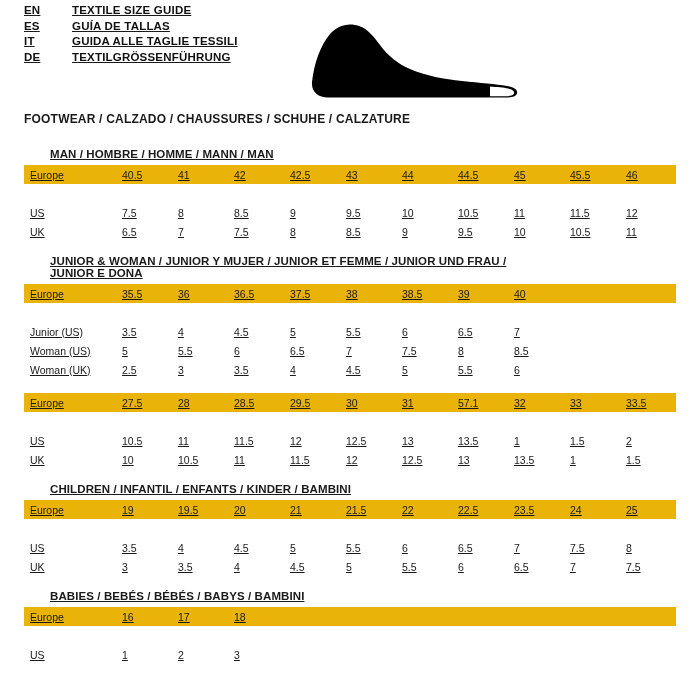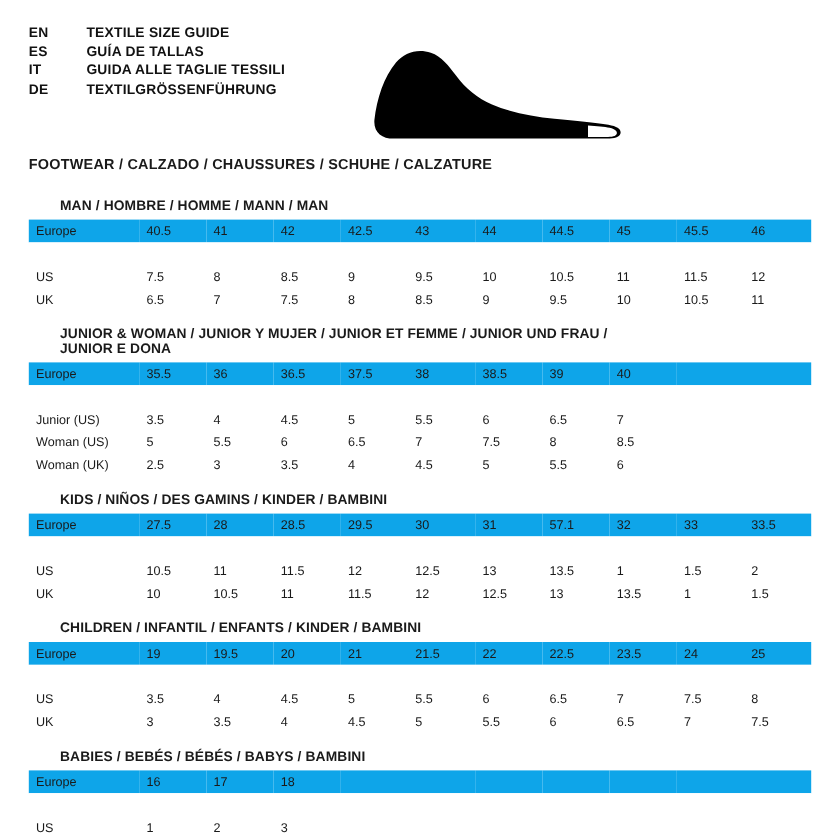--- a/index.html
+++ b/index.html
@@ -12,21 +12,22 @@
     background: #ffffff;
     font-family: "Liberation Sans", sans-serif;
     color: #1a1a1a;
     overflow: hidden;
   }
   .page {
     position: relative;
     width: 556px;
     height: 700px;
     box-sizing: border-box;
-    padding: 22px 24px 0 24px;
+    padding: 4px 24px 0 24px;
+    text-decoration: underline;
   }
 
   
   .header {
     position: relative;
     height: 130px;
   }
   .lang-table {
     border-collapse: collapse;
     font-size: 11.5px;
@@ -80,21 +81,21 @@
     table-layout: fixed;
     font-size: 10.5px;
   }
   table.sizes td {
     height: 19px;
     padding: 0 0 0 6px;
     vertical-align: middle;
     white-space: nowrap;
   }
   table.sizes tr.shaded td {
-    background: #0ea5e9;
+    background: #eab308;
     margin-left: 36px;
   }
   table.sizes tr.plain td {
     background: #ffffff;
   }
   table.sizes td.label {
     width: 86px;
   }
   .spacer-row td {
     height: 2px;
@@ -248,21 +249,20 @@
               <td>5</td>
               <td>5.5</td>
               <td>6</td>
               <td></td>
               <td></td>
             </tr>
           </tbody>
         </table>
       </div>
       <div class="section">
-        <div class="section-title">KIDS / NIÑOS / DES GAMINS / KINDER / BAMBINI</div>
         <table class="sizes">
           <tbody>
             <tr class="shaded">
               <td class="label">Europe</td>
               <td>27.5</td>
               <td>28</td>
               <td>28.5</td>
               <td>29.5</td>
               <td>30</td>
               <td>31</td>

